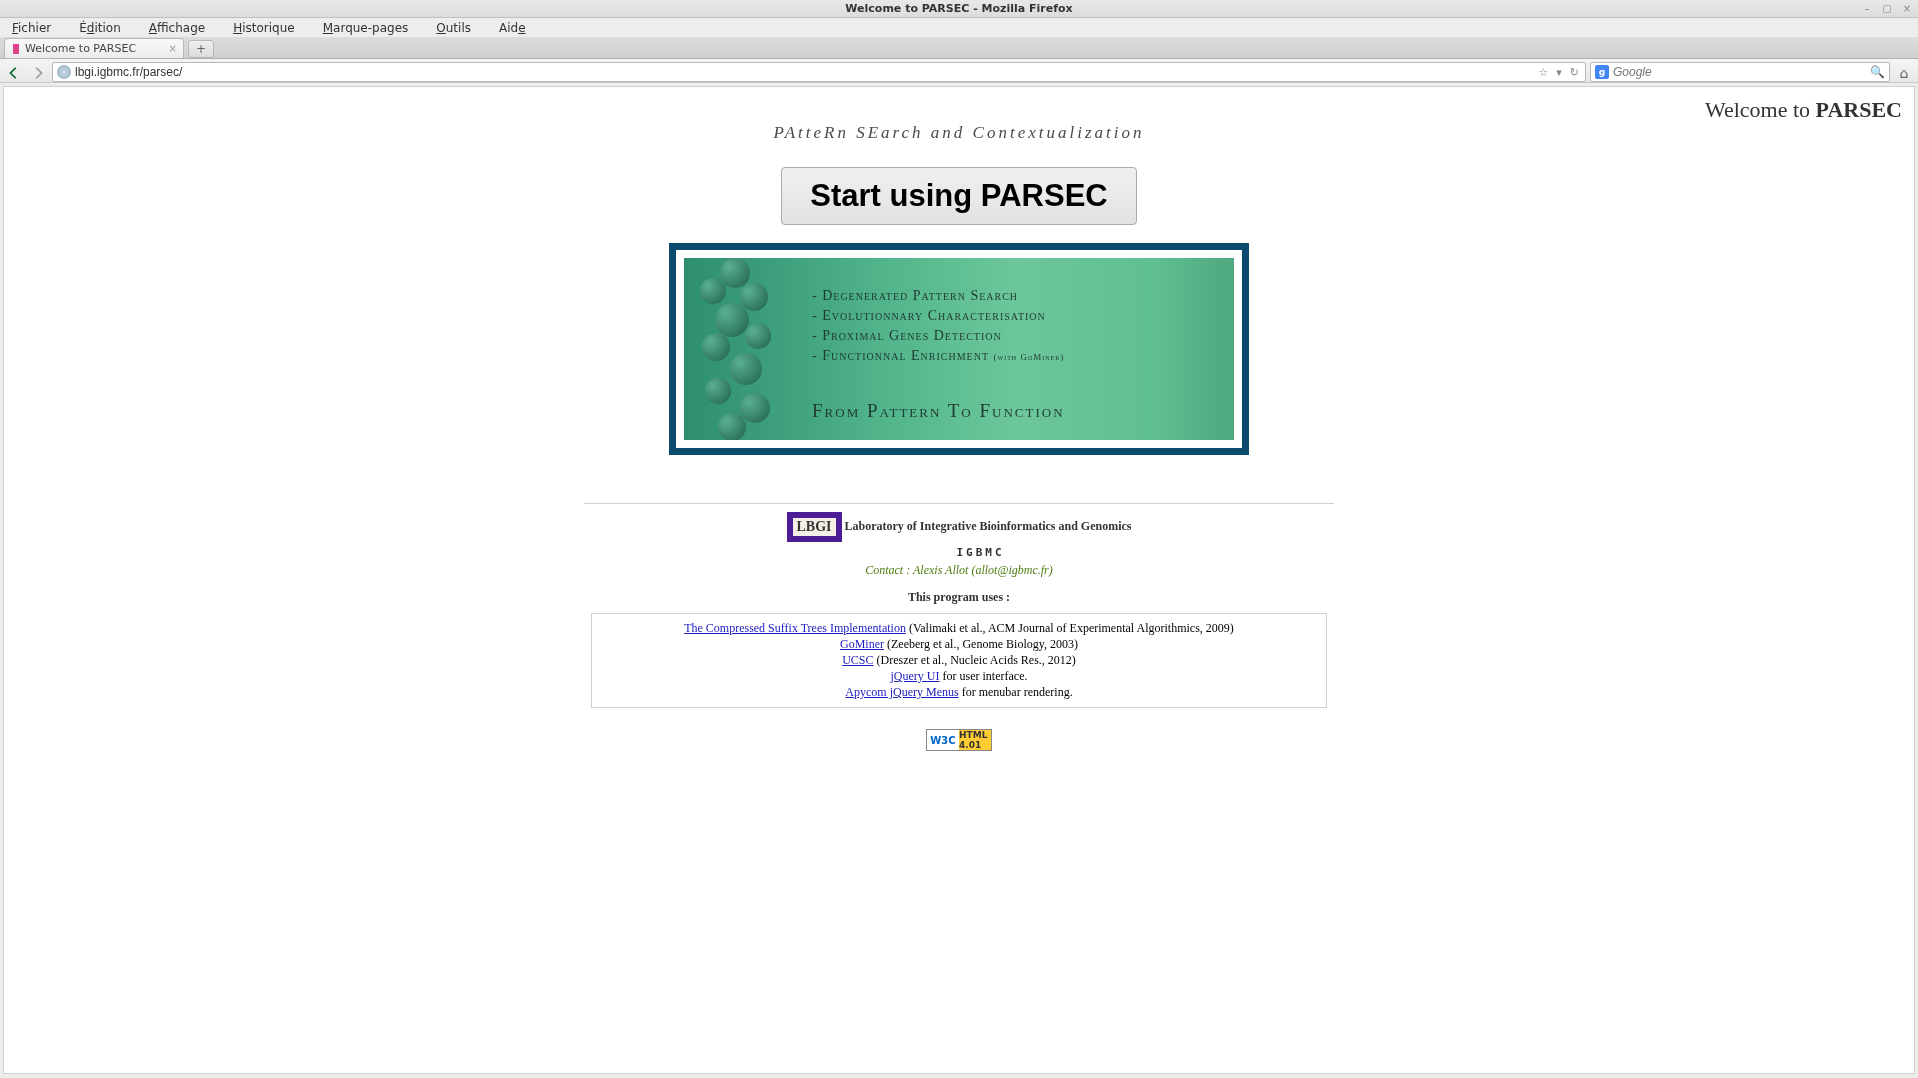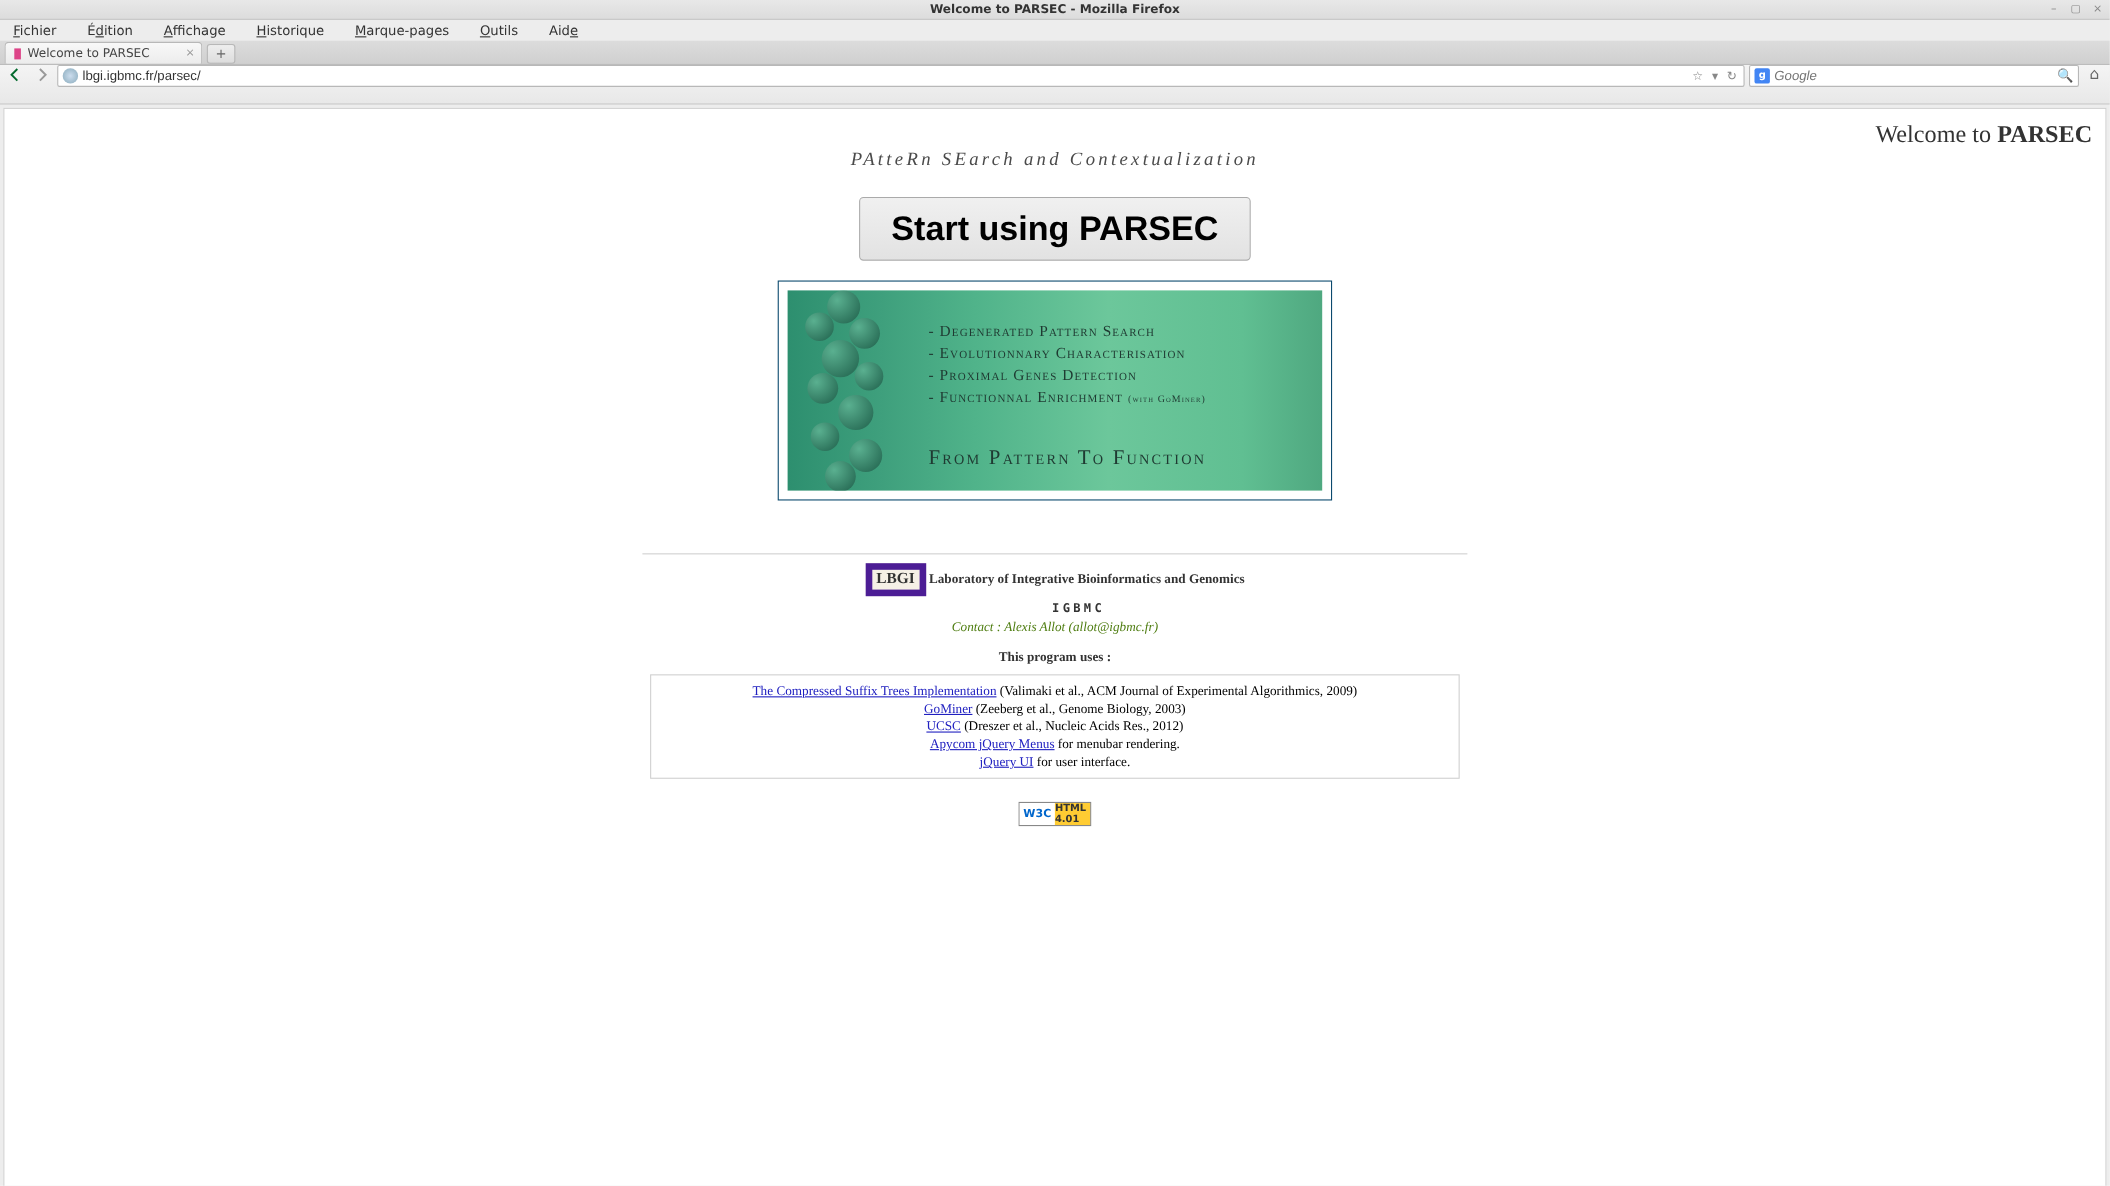--- a/index.html
+++ b/index.html
@@ -107,24 +107,24 @@
   display: flex;
   align-items: center;
   justify-content: center;
   font-size: 12px;
   color: #666;
   cursor: pointer;
 }
 
 
 .navbar {
-  height: 36px;
+  height: 24px;
   background: linear-gradient(#f4f4f4, #e8e8e8);
   display: flex;
-  align-items: flex-start;
+  align-items: flex-end;
   padding: 0 4px;
   gap: 4px;
   border-bottom: 1px solid #c8c8c8;
 }
 .nav-btn {
   width: 20px;
   height: 18px;
   display: flex;
   align-items: center;
   justify-content: center;
@@ -244,23 +244,23 @@
   font-size: 31px;
   font-weight: bold;
   font-family: Verdana, sans-serif;
   background: linear-gradient(#f0f0f0, #e2e2e2);
   border: 1px solid #aaa;
   border-radius: 4px;
   cursor: pointer;
 }
 
 .banner-frame {
-  width: 504px;
+  width: 580px;
   margin: 18px auto 0;
-  border: 1px solid #0c4a6e;
+  border: 7px solid #0c4a6e;
   padding: 8px;
   background: #fff;
 }
 .banner {
   width: 100%;
   height: 182px;
   background: linear-gradient(90deg, #2d8f6f 0%, #3fa07d 18%, #50b38a 35%, #6cc79b 60%, #60bf92 85%, #4fa880 100%);
   position: relative;
   overflow: hidden;
 }
@@ -480,22 +480,22 @@
     </div>
     <div class="igbmc">IGBMC</div>
     <div class="contact">Contact : Alexis Allot (allot@igbmc.fr)</div>
     <div class="uses">This program uses :</div>
   </div>
 
   <div class="refs-box">
     <div class="ref-line"><a href="#">The Compressed Suffix Trees Implementation</a><span> (Valimaki et al., ACM Journal of Experimental Algorithmics, 2009)</span></div>
     <div class="ref-line"><a href="#">GoMiner</a><span> (Zeeberg et al., Genome Biology, 2003)</span></div>
     <div class="ref-line"><a href="#">UCSC</a><span> (Dreszer et al., Nucleic Acids Res., 2012)</span></div>
+    <div class="ref-line"><a href="#">jQuery UI</a><span> for user interface.</span></div>
     <div class="ref-line"><a href="#">Apycom jQuery Menus</a><span> for menubar rendering.</span></div>
-    <div class="ref-line"><a href="#">jQuery UI</a><span> for user interface.</span></div>
   </div>
 
   <div class="w3c">
     <div class="w3c-left">W3C</div>
     <div class="w3c-right">HTML 4.01</div>
   </div>
 
 </div>
 
 </body></html>

